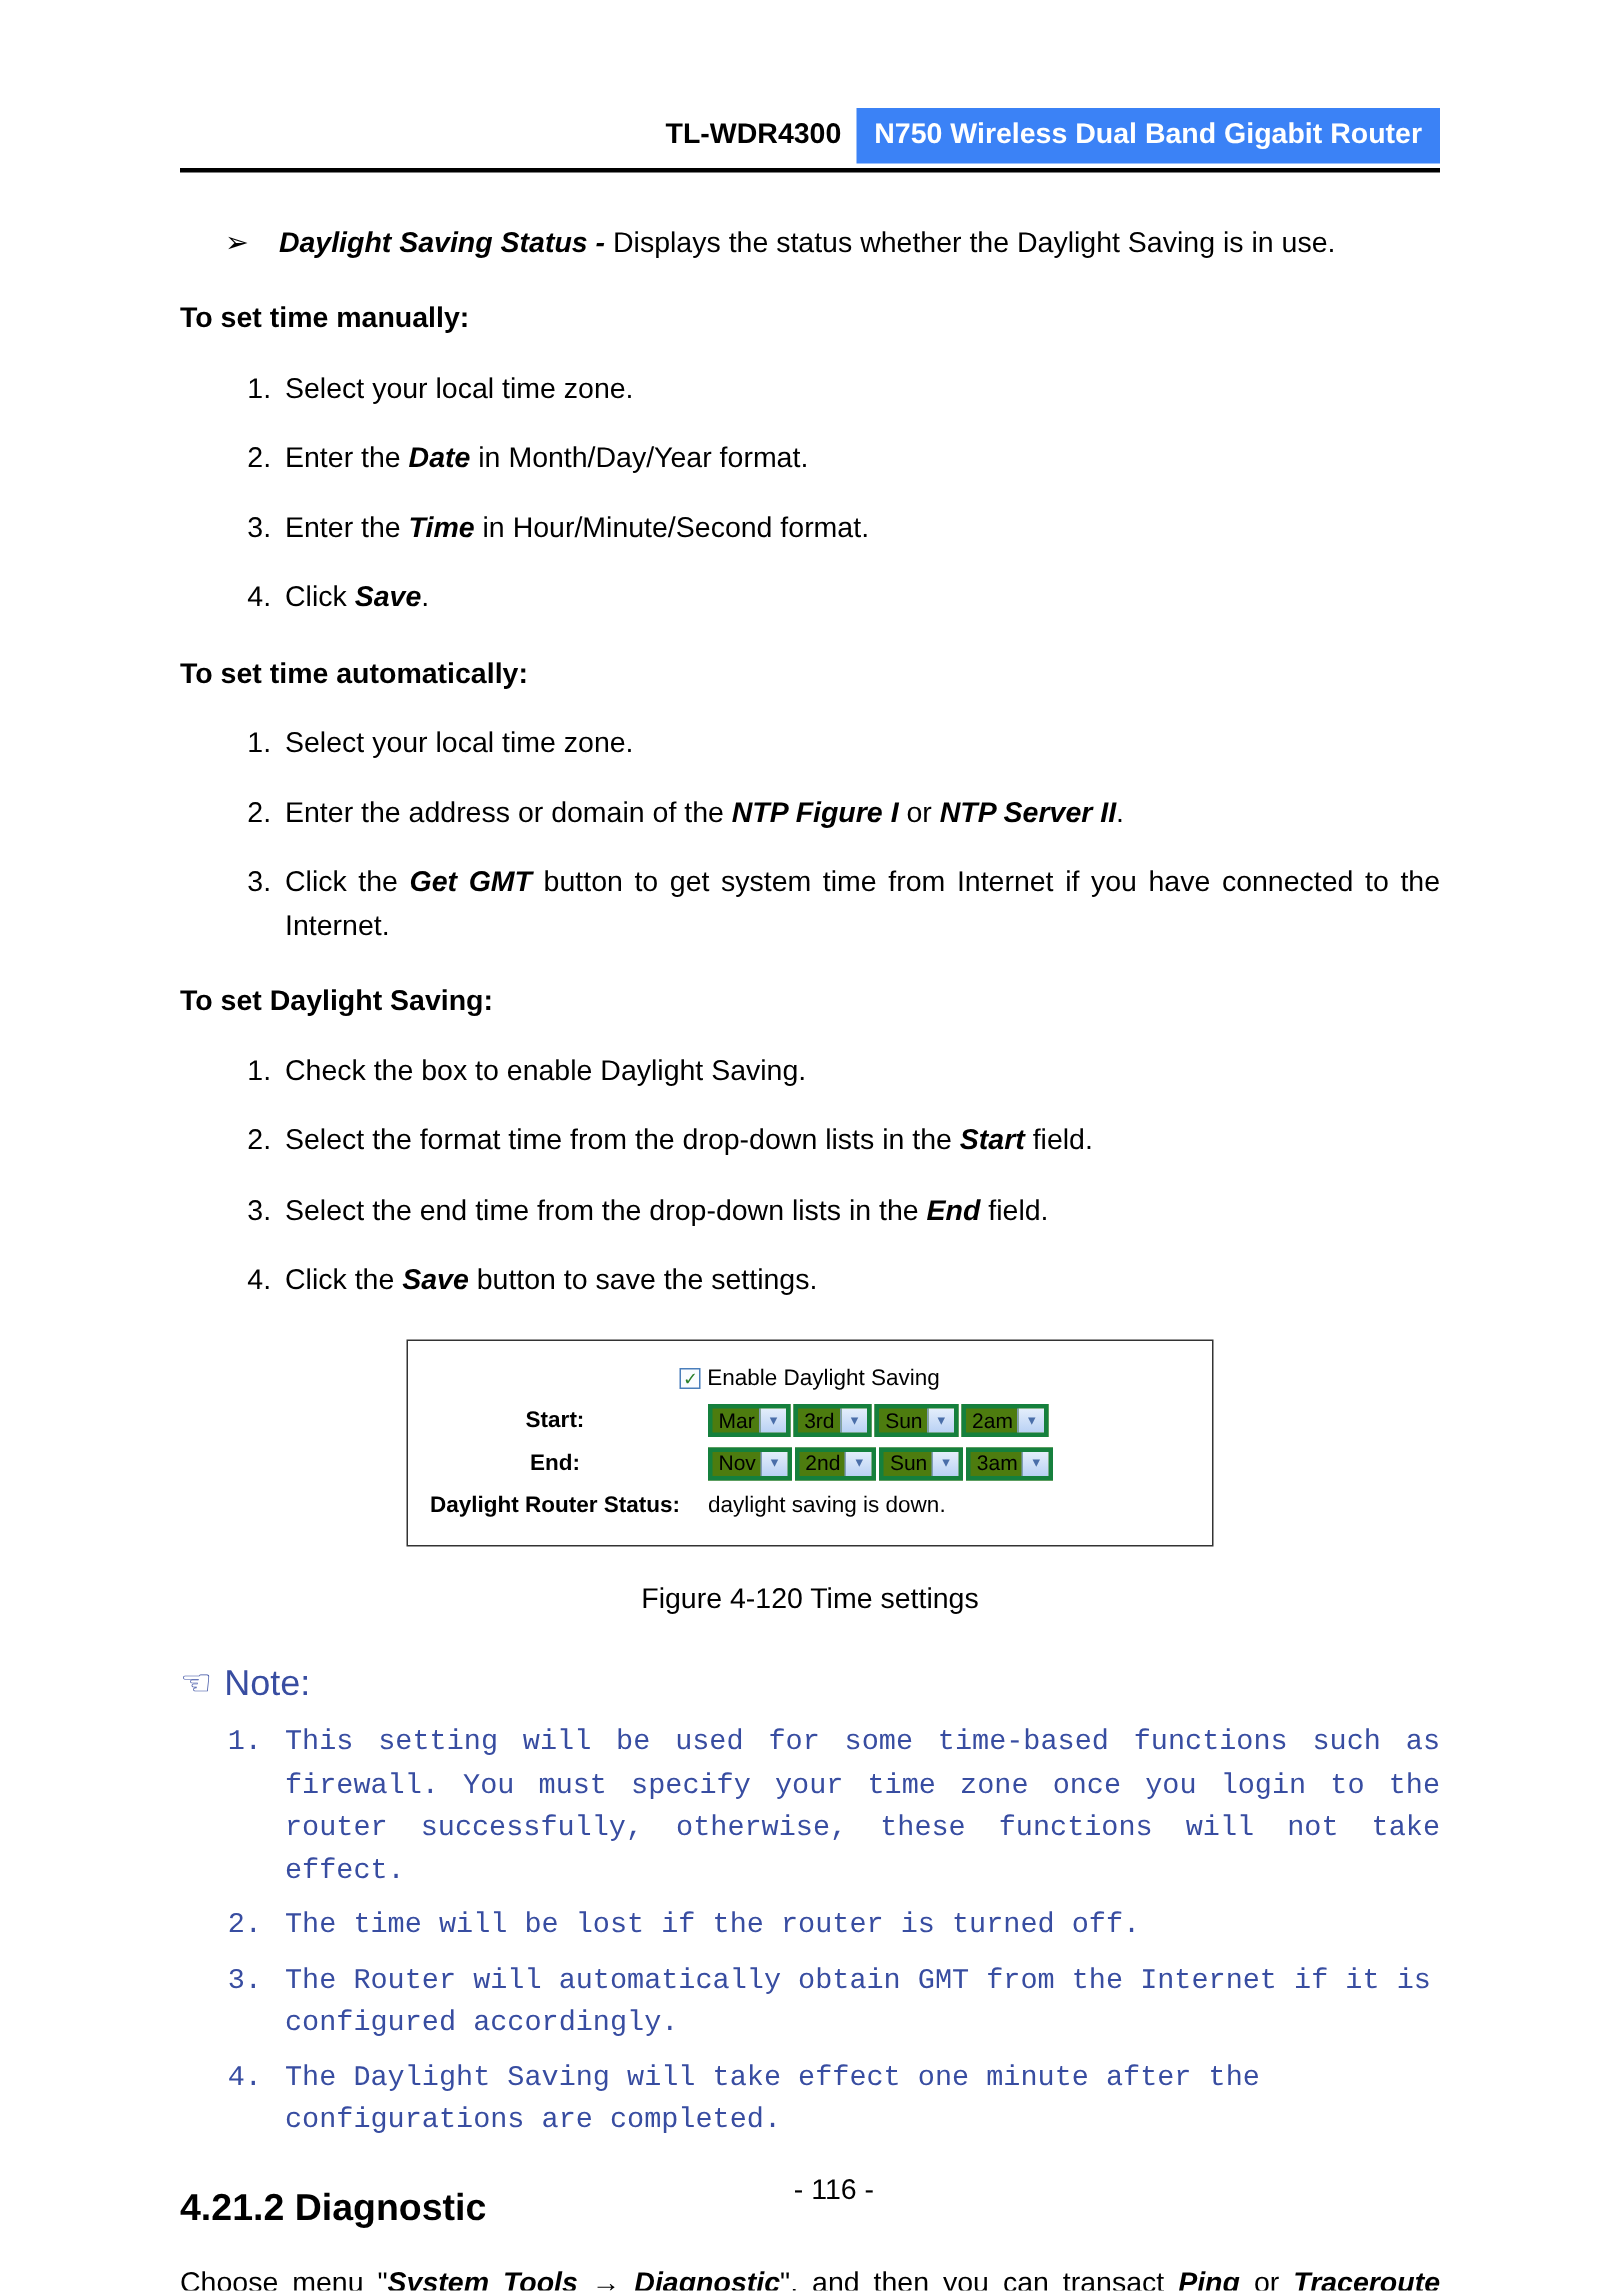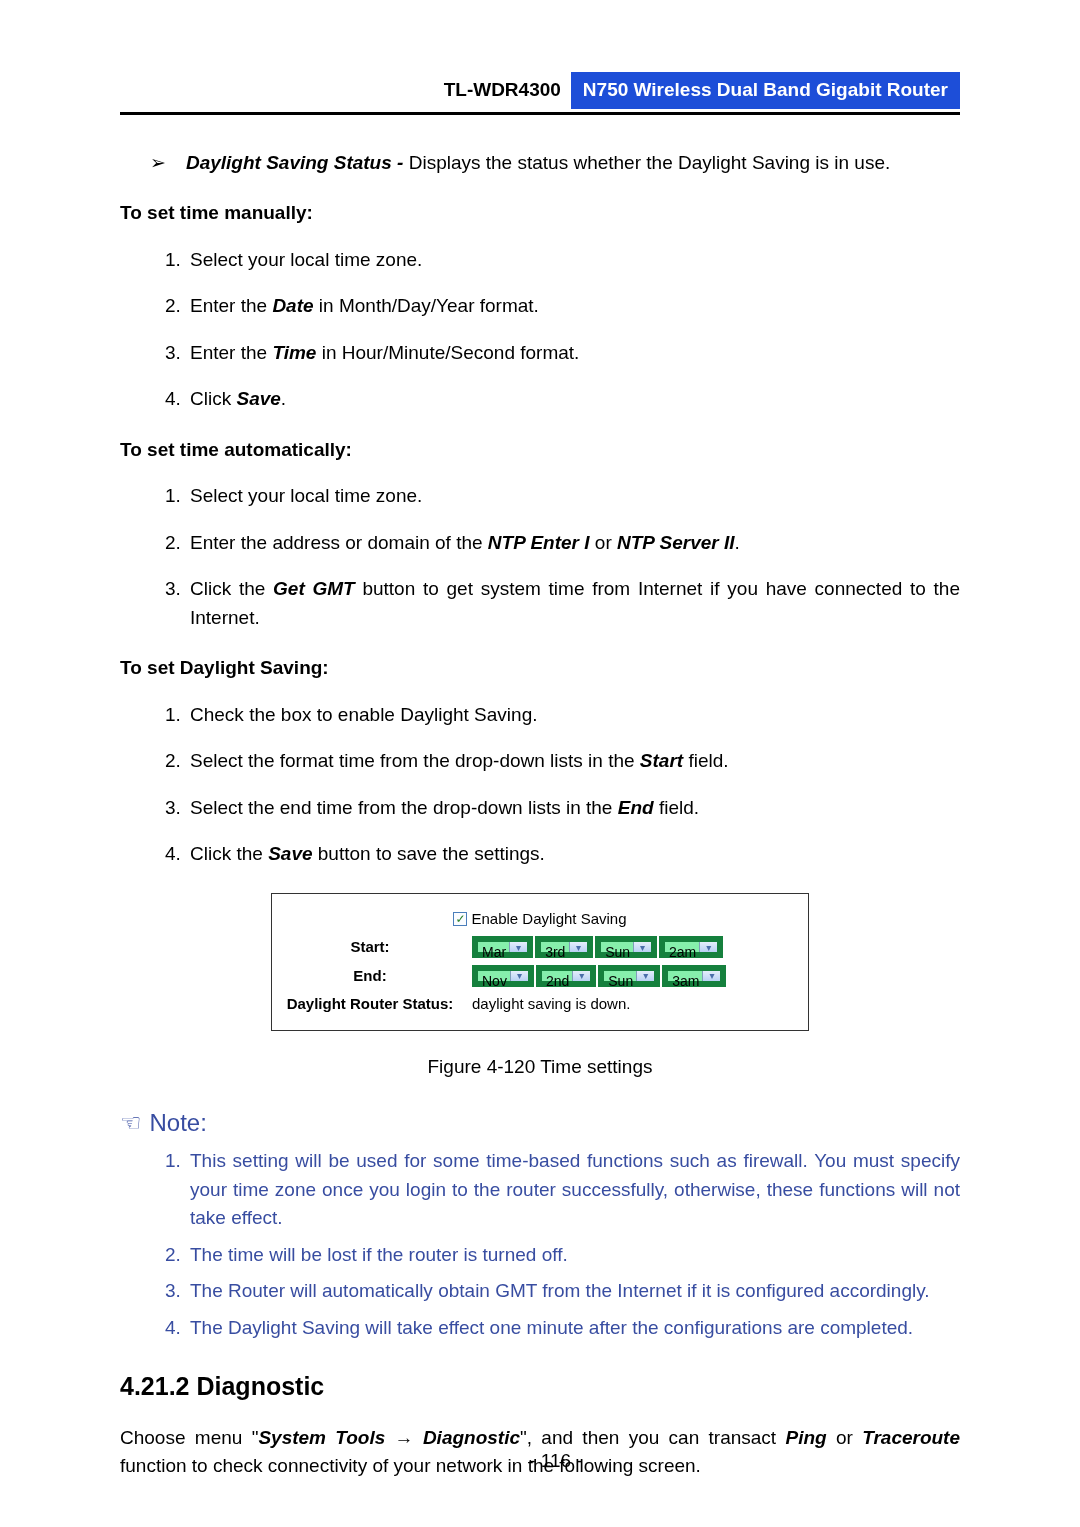--- a/index.html
+++ b/index.html
@@ -9,43 +9,43 @@
     width: 1080px;
     height: 1527px;
     position: relative;
     font-size: 19px;
     line-height: 1.5;
     color: #000;
   }
   .page { padding: 0 120px; }
   .header-row { margin-top: 72px; border-bottom: 3px solid #000; padding-bottom: 3px; display: flex; justify-content: flex-end; align-items: center; }
   .model { font-weight: bold; padding: 2px 10px 2px 0; }
-  .product { background: #1d4ed8; color: #fff; font-weight: bold; padding: 4px 12px; text-align: center; }
+  .product { background: #3b82f6; color: #fff; font-weight: bold; padding: 4px 12px; text-align: center; }
   .chev { font-family: Arial, sans-serif; }
   .bullet-row { margin-top: 34px; display: flex; gap: 20px; padding-left: 30px; }
   .bold { font-weight: bold; font-style: italic; }
   .section-title { font-weight: bold; margin-top: 22px; margin-bottom: 6px; }
   ol.num { padding-left: 66px; }
   ol.num li { padding-left: 4px; margin-top: 18px; }
   .justify { text-align: justify; }
   .figure-wrap { display: flex; justify-content: center; margin-top: 24px; }
   .figure-box { border: 1px solid #333; width: 538px; font-size: 15px; font-family: Tahoma, Arial, sans-serif; padding: 8px 10px 14px 10px; }
   .frow { display: flex; align-items: center; margin-top: 6px; }
   .flabel { width: 190px; text-align: center; font-weight: bold; padding-right: 14px; }
   .center-row { justify-content: center; }
   .chk { width: 14px; height: 14px; border: 1px solid #4a7ebb; display: inline-flex; align-items: center; justify-content: center; font-size: 12px; color: #2a7f2a; margin-right: 4px; background: #fafcff; }
-  .sel { display: inline-flex; align-items: flex-start; border: 6px solid #15803d; height: 22px; margin-right: 2px; background: #86efac; font-size: 14px; }
+  .sel { display: inline-flex; align-items: center; border: 3px solid #15803d; height: 22px; margin-right: 2px; background: #4d7c0f; font-size: 14px; }
   .sel-txt { padding: 0 3px 0 4px; min-width: 28px; }
   .sel-btn { width: 18px; height: 100%; background: linear-gradient(#e4eefb,#b9d1f4); border-left: 1px solid #7f9db9; display: flex; align-items: center; justify-content: center; color: #4a6ea9; font-size: 10px; }
   .fig-caption { text-align: center; margin-top: 22px; }
   .note-head { display: flex; align-items: center; gap: 8px; margin-top: 24px; color: #384da1; }
   .hand { font-size: 24px; color: #384da1; transform: scaleX(-1); }
   .note-text { font-weight: normal; font-size: 24px; }
   ol.blue { padding-left: 66px; color: #384da1; }
-  ol.blue li { padding-left: 4px; margin-top: 8px; }
+  ol.blue li { padding-left: 4px; margin-top: 8px; font-family: Liberation Mono, monospace; }
   ol.blue li.first { margin-top: 6px; }
   .subhead { font-weight: bold; font-size: 25px; margin-top: 26px; }
   .para { margin-top: 18px; text-align: justify; }
   .page-num { position: absolute; bottom: 52px; width: 100%; text-align: center; left: 4px; margin-left: 12px; }
 </style>
 </head>
 <body>
 
 <div class="page">
   <div class="header-row">
@@ -64,21 +64,21 @@
   <ol class="num">
     <li>Select your local time zone.</li>
     <li><span>Enter the </span><span class="bold">Date</span><span> in Month/Day/Year format.</span></li>
     <li><span>Enter the </span><span class="bold">Time</span><span> in Hour/Minute/Second format.</span></li>
     <li><span>Click </span><span class="bold">Save</span><span>.</span></li>
   </ol>
 
   <div class="section-title">To set time automatically:</div>
   <ol class="num">
     <li>Select your local time zone.</li>
-    <li><span>Enter the address or domain of the </span><span class="bold">NTP Enter I</span><span> or </span><span class="bold">NTP Server II</span><span>.</span></li>
+    <li><span>Enter the address or domain of the </span><span class="bold">NTP Figure I</span><span> or </span><span class="bold">NTP Server II</span><span>.</span></li>
     <li class="justify"><span>Click the </span><span class="bold">Get GMT</span><span> button to get system time from Internet if you have connected to the Internet.</span></li>
   </ol>
 
   <div class="section-title">To set Daylight Saving:</div>
   <ol class="num">
     <li>Check the box to enable Daylight Saving.</li>
     <li><span>Select the format time from the drop-down lists in the </span><span class="bold">Start</span><span> field.</span></li>
     <li><span>Select the end time from the drop-down lists in the </span><span class="bold">End</span><span> field.</span></li>
     <li><span>Click the </span><span class="bold">Save</span><span> button to save the settings.</span></li>
   </ol>

